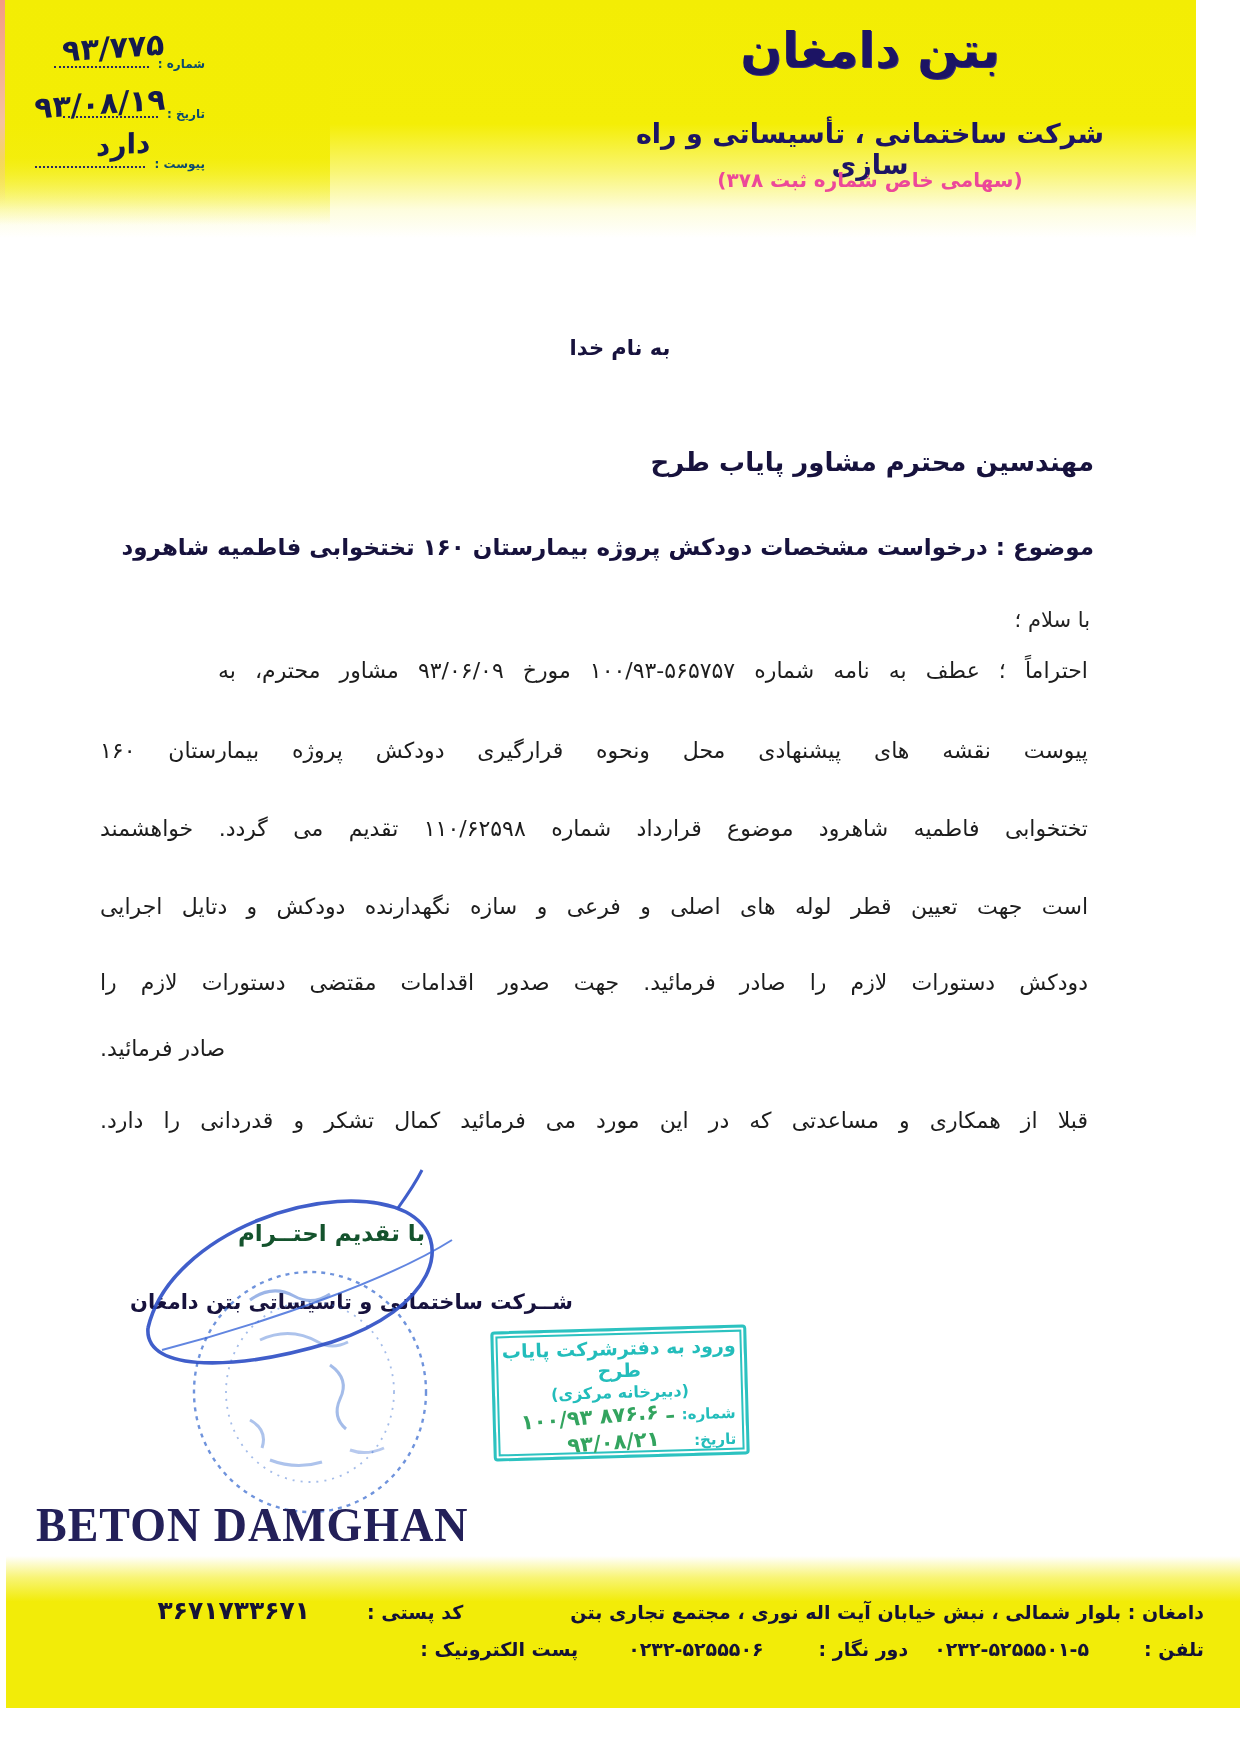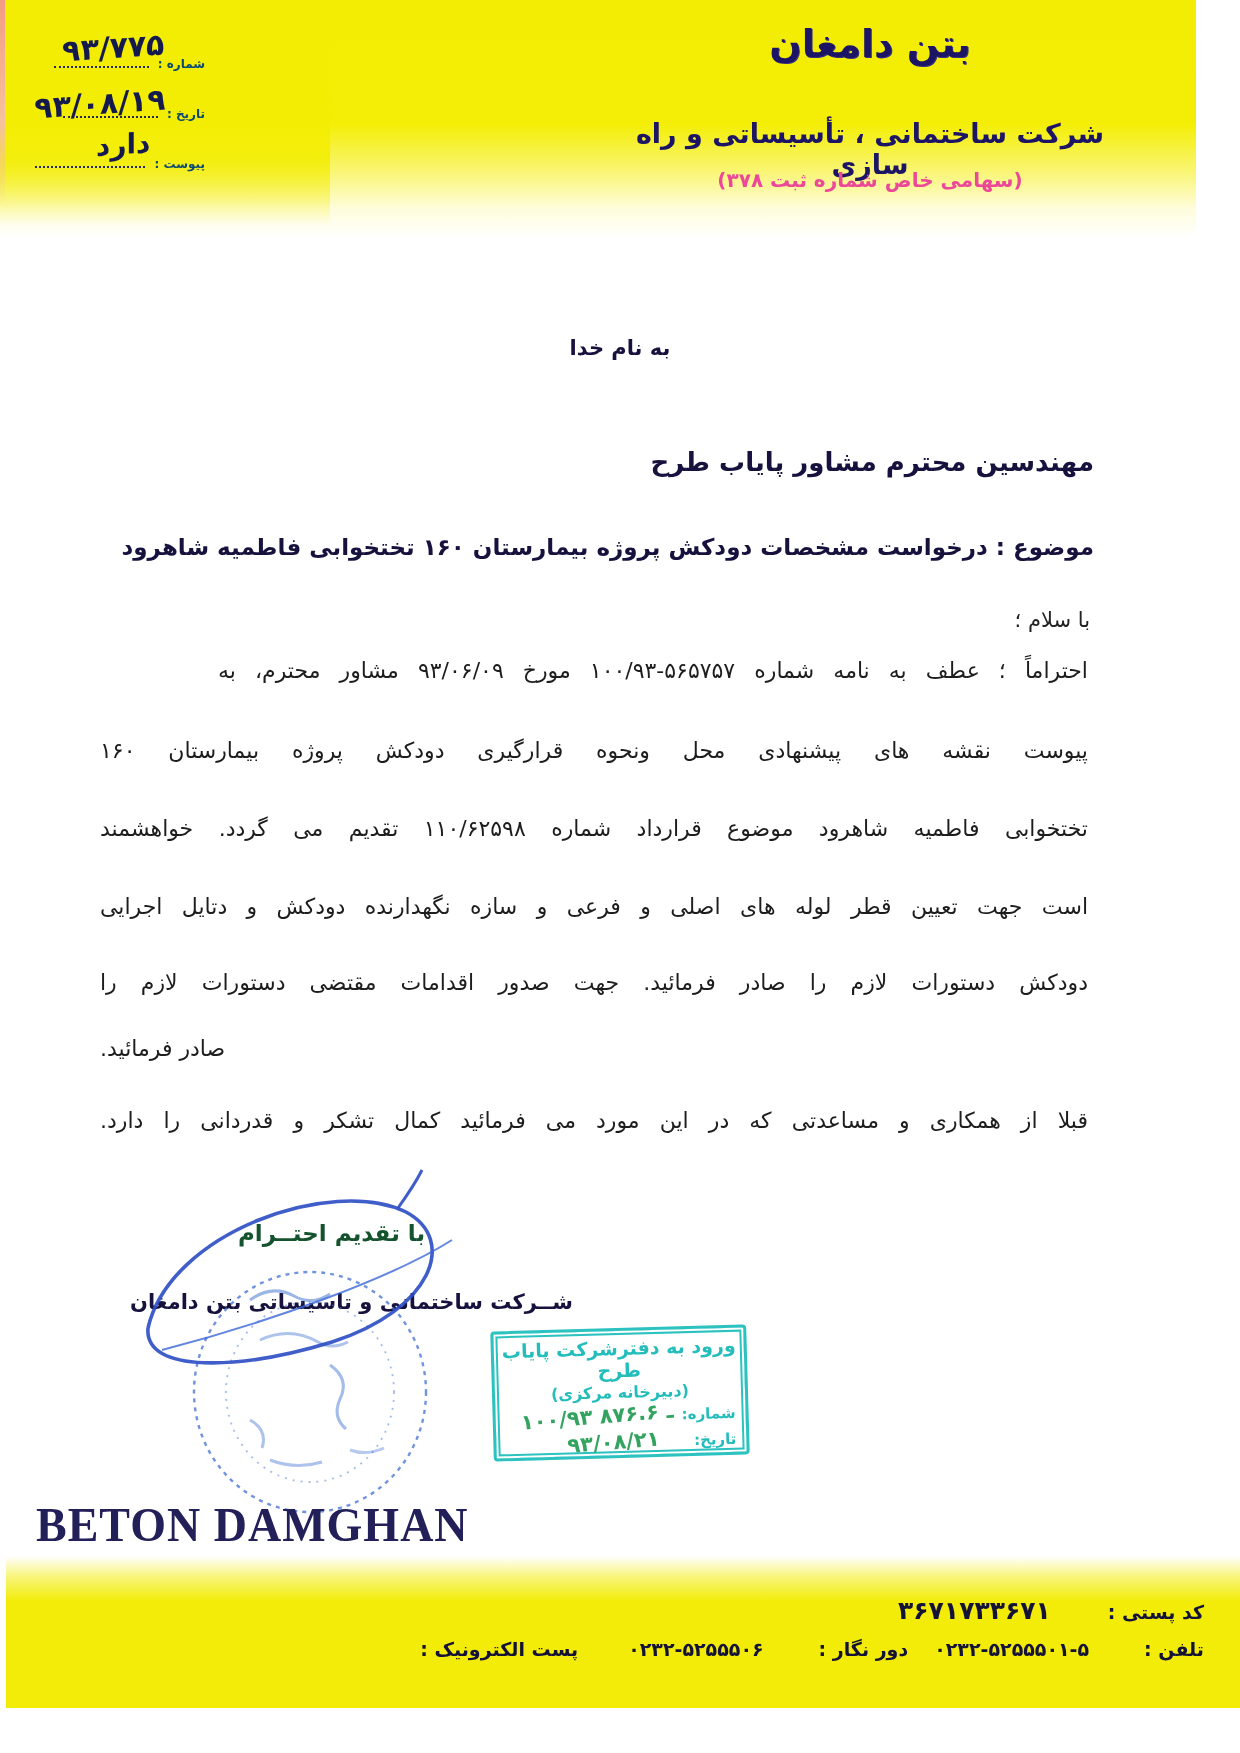--- a/index.html
+++ b/index.html
@@ -28,21 +28,21 @@
   .hand{
     font-weight:800;color:#141a4e;
     transform:rotate(-4deg) skewX(-4deg);transform-origin:center;
     letter-spacing:1px;
   }
   .hand-num{font-size:30px;}
   .ltr{direction:ltr;unicode-bidi:isolate;display:inline-block;}
 
   
   .co-name{left:640px;top:22px;width:460px;text-align:center;
-    font-size:38px;font-weight:900;color:#1c1464;letter-spacing:1px;
+    font-size:49px;font-weight:900;color:#1c1464;letter-spacing:1px;
     text-shadow:1px 1px 0 #3b327e;}
   .co-sub{left:600px;top:118px;width:540px;text-align:center;
     font-size:27px;font-weight:800;color:#1c1464;}
   .co-reg{left:640px;top:168px;width:460px;text-align:center;
     font-size:20px;font-weight:800;color:#ec4899;}
 
   
   .bismillah{left:520px;top:336px;width:200px;text-align:center;font-size:21px;font-weight:800;color:#17123d;}
   .addressee{right:146px;top:447px;font-size:26px;font-weight:800;color:#17123d;direction:rtl;}
   .subject{right:146px;top:534px;font-size:23px;font-weight:800;color:#17123d;direction:rtl;margin-left:20px;}
@@ -182,20 +182,21 @@
     <span class="receipt-label">تاریخ:</span>
     <span class="receipt-hand" style="margin-right:34px;">⁦۹۳/۰۸/۲۱⁩</span>
   </div>
 </div>
 
 <div class="abs latin-name">BETON DAMGHAN</div>
 
 <div class="abs band-bottom"></div>
 
 <div class="footer-line footer-1">
+  <span class="seg f-text">دامغان : بلوار شمالی ، نبش خیابان آیت اله نوری ، مجتمع تجاری بتن</span>
   <span class="seg">
     <span class="f-text">کد پستی :</span>
     <span class="f-postal-val">۳۶۷۱۷۳۳۶۷۱</span>
   </span>
 </div>
 
 <div class="footer-line footer-2">
   <span class="seg">
     <span class="f-text">تلفن :</span>
     <span class="f-num" style="margin-right:8px;text-align:right;">⁦۰۲۳۲-۵۲۵۵۵۰۱-۵⁩</span>

